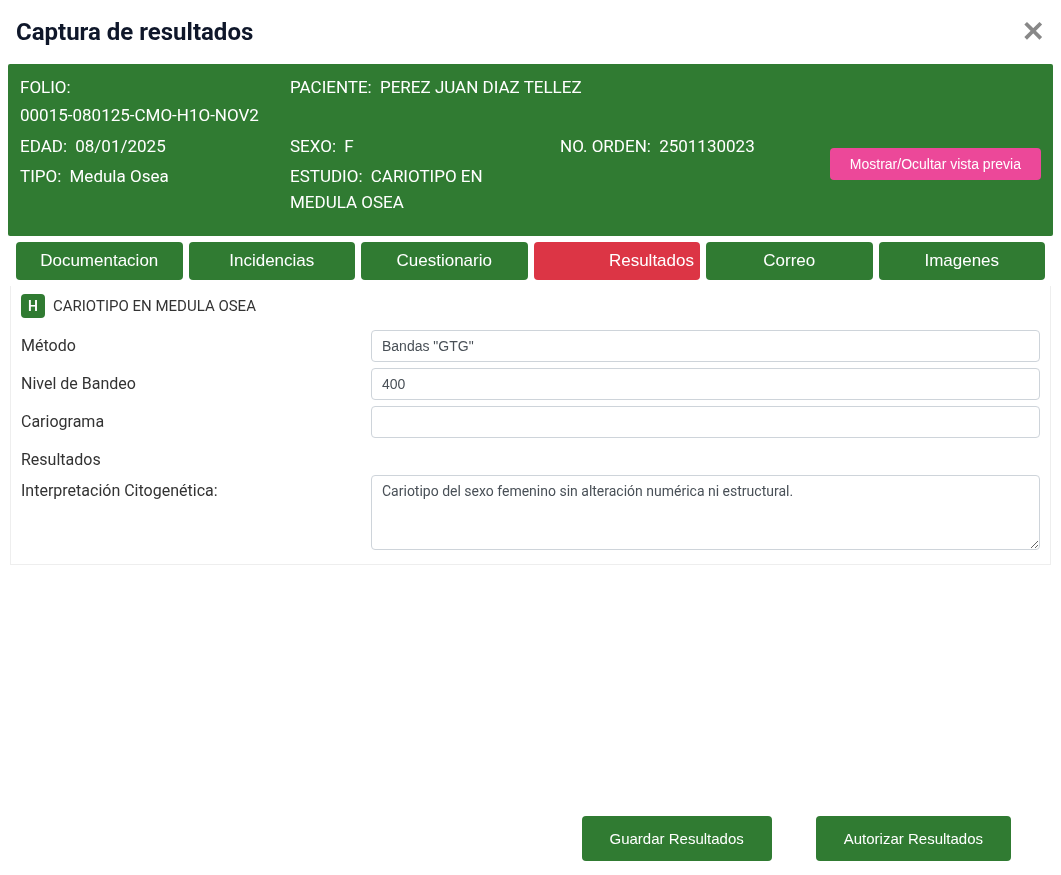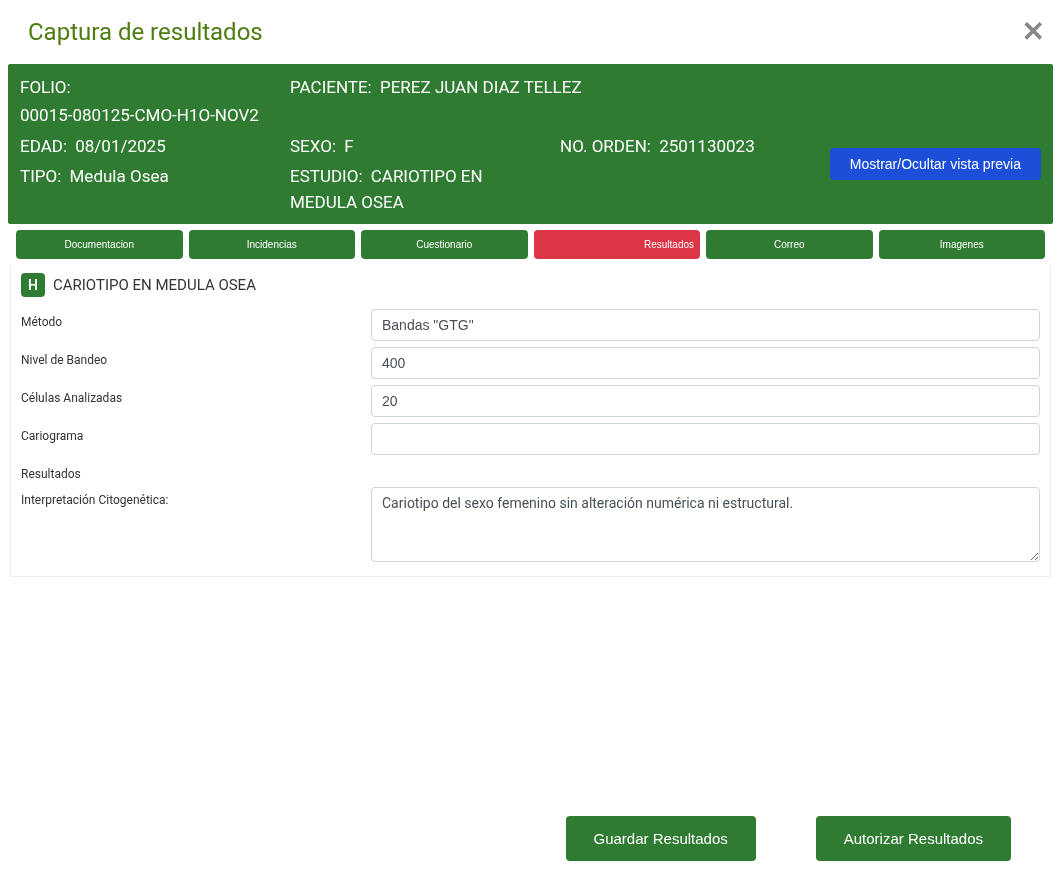--- a/index.html
+++ b/index.html
@@ -1,39 +1,39 @@
 <!DOCTYPE html>
 <html><head>
   <meta charset="utf-8">
   <style>
     * { box-sizing: border-box; margin: 0; padding: 0; }
     body { font-family: -apple-system, BlinkMacSystemFont, "Segoe UI", Roboto, "Helvetica Neue", Arial, sans-serif; font-size: 14px; color: #333; background: #fff; padding: 8px; }
     .modal-header { display: flex; justify-content: space-between; align-items: flex-start; padding: 10px 8px 18px; }
-    .modal-title { font-size: 24px; font-weight: 400; color: #4d7c0f; margin-left: 12px; }
+    .modal-title { font-size: 24px; font-weight: 700; color: #0f172a; }
     .close-icon { font-size: 28px; color: #888; cursor: pointer; line-height: 1; font-weight: bold; }
-    .info-panel { background: #307b32; color: #fff; padding: 10px 12px 8px; border-radius: 2px; position: relative; }
+    .info-panel { background: #307b32; color: #fff; padding: 10px 12px 20px; border-radius: 2px; position: relative; }
     .info-grid { display: grid; grid-template-columns: 260px 260px 1fr; gap: 4px 10px; }
     .info-item { font-size: 17px; line-height: 1.55; }
     .info-item .lbl { font-weight: 400; }
     .info-item .val { font-weight: 400; margin-left: 4px; }
     .folio-block { grid-row: span 3; }
     .folio-block .val { display: block; margin-left: 0; margin-top: 2px; }
-    .preview-btn { position: absolute; right: 12px; top: 84px; background: #1d4ed8; color: #fff; border: none; border-radius: 4px; padding: 8px 20px; font-size: 14px; cursor: pointer; }
+    .preview-btn { position: absolute; right: 12px; top: 84px; background: #ec4899; color: #fff; border: none; border-radius: 4px; padding: 8px 20px; font-size: 14px; cursor: pointer; }
     .tabs { display: flex; gap: 6px; padding: 6px 8px; background: #fff; }
-    .tab { flex: 1; text-align: center; background: #307b32; color: #fff; border: none; border-radius: 4px; padding: 9px 6px; font-size: 10px; cursor: pointer; }
+    .tab { flex: 1; text-align: center; background: #307b32; color: #fff; border: none; border-radius: 4px; padding: 9px 6px; font-size: 17px; cursor: pointer; }
     .tab.active { background: #dc3545; text-align: right; }
     .content { padding: 8px 10px; border: 1px solid #eee; border-top: none; margin: 0 2px; }
     .section-title { display: flex; align-items: center; gap: 8px; margin-bottom: 12px; }
     .badge-h { background: #307b32; color: #fff; width: 24px; height: 24px; border-radius: 4px; display: inline-flex; align-items: center; justify-content: center; font-weight: 600; font-size: 14px; }
     .section-name { font-size: 15px; color: #333; }
     .form-row { display: flex; align-items: flex-start; margin-bottom: 6px; }
-    .form-label { width: 350px; font-size: 12px; color: #333; padding-top: 6px; }
+    .form-label { width: 350px; font-size: 16px; color: #333; padding-top: 6px; }
     .form-control { flex: 1; border: 1px solid #ced4da; border-radius: 4px; padding: 7px 10px; font-size: 14px; color: #495057; background: #fff; }
     textarea.form-control { resize: vertical; font-family: inherit; min-height: 75px; }
-    .footer-actions { position: fixed; left: 0; right: 0; bottom: 0; padding: 14px 50px; display: flex; justify-content: flex-end; gap: 60px; background: #fff; }
+    .footer-actions { position: fixed; left: 0; right: 0; bottom: 0; padding: 14px 50px; display: flex; justify-content: flex-end; gap: 44px; background: #fff; }
     .btn-action { background: #307b32; color: #fff; border: none; border-radius: 4px; padding: 14px 28px; font-size: 15px; cursor: pointer; }
   </style>
 </head>
 <body>
 
 <div class="modal-header">
   <h2 class="modal-title">Captura de resultados</h2>
   <span class="close-icon">✕</span>
 </div>
 
@@ -90,24 +90,20 @@
 
   <div class="form-row">
     <label class="form-label">Método</label>
     <input class="form-control" type="text" value="Bandas &quot;GTG&quot;" style="">
   </div>
   <div class="form-row">
     <label class="form-label">Nivel de Bandeo</label>
     <input class="form-control" type="text" value="400" style="">
   </div>
   <div class="form-row">
-    <label class="form-label">Células Analizadas</label>
-    <input class="form-control" type="text" value="20" style="">
-  </div>
-  <div class="form-row">
     <label class="form-label">Cariograma</label>
     <input class="form-control" type="text" value="" style="">
   </div>
   <div class="form-row">
     <label class="form-label">Resultados</label>
   </div>
   <div class="form-row">
     <label class="form-label">Interpretación Citogenética:</label>
     <textarea class="form-control" rows="3" style="">Cariotipo del sexo femenino sin alteración numérica ni estructural.</textarea>
   </div>

